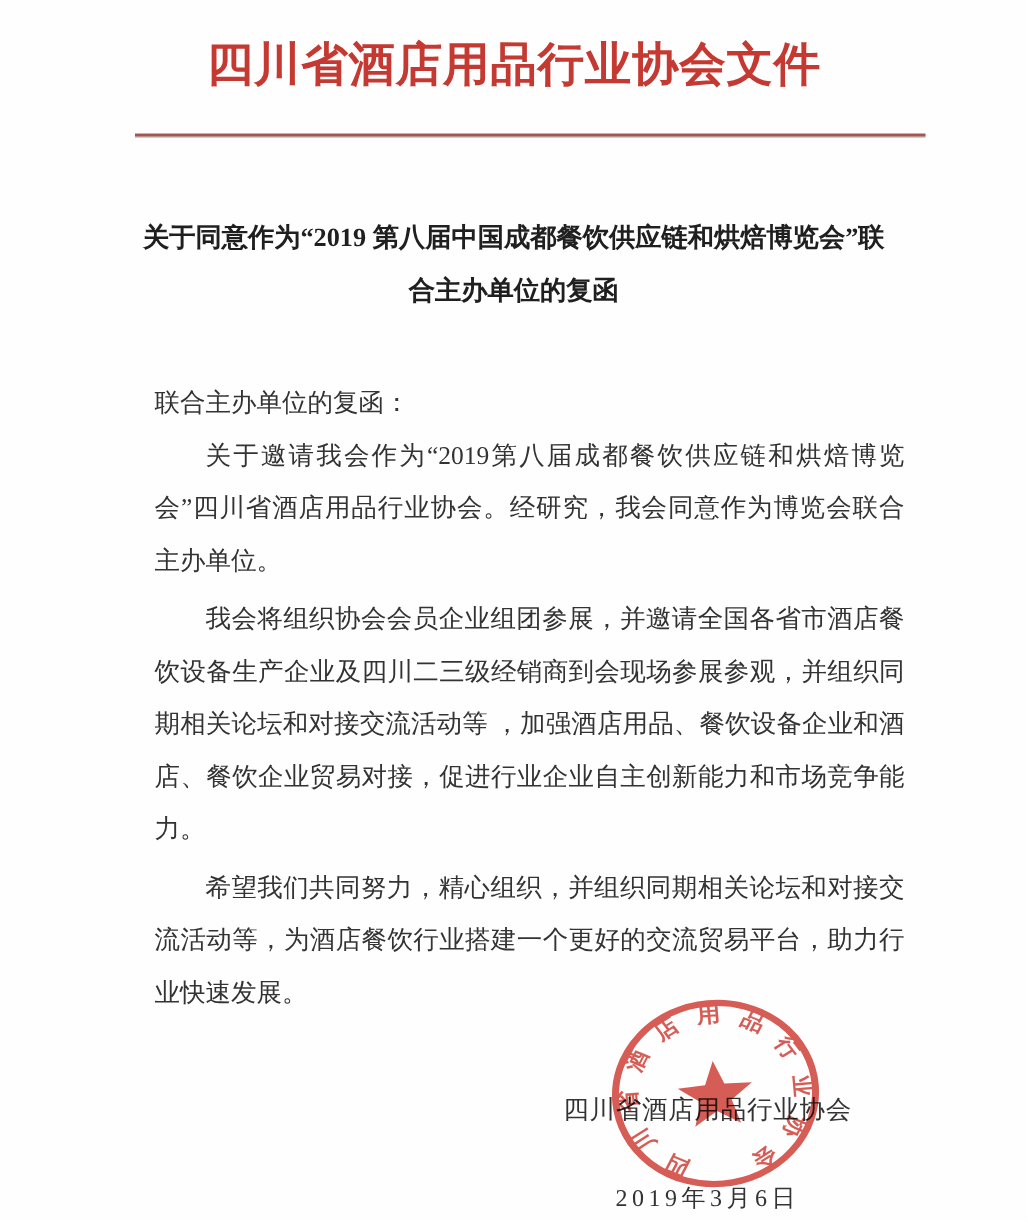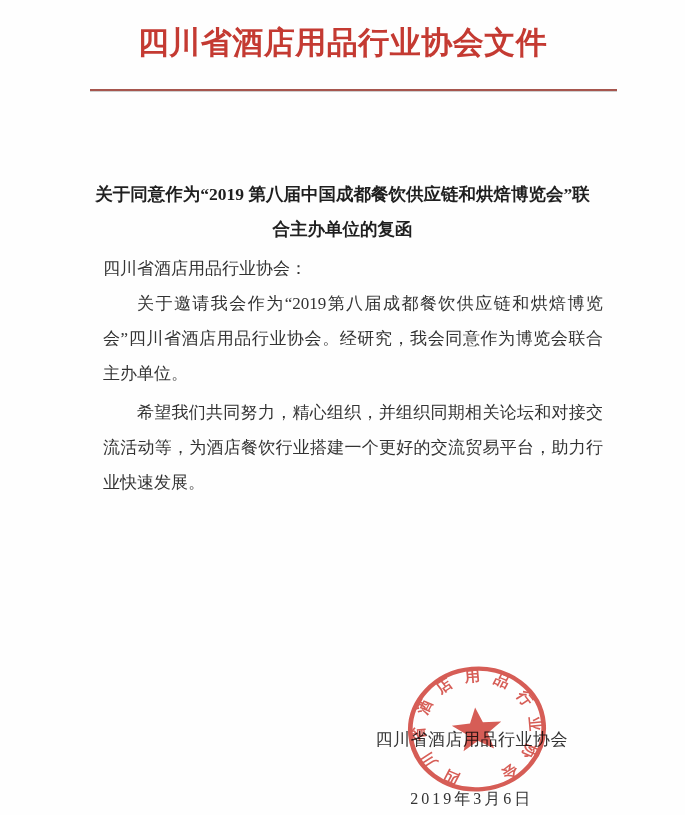--- a/index.html
+++ b/index.html
@@ -23,21 +23,21 @@
   }
   .red-rule {
     position: absolute;
     top: 89px; left: 90px;
     width: 527px; height: 2px;
     background: var(--rule-red, #a6564e);
     box-shadow: 0 1px 0 rgba(120,120,120,0.35);
   }
   .subject {
     position: absolute;
-    top: 141px; left: 0; right: 0; margin-top: 36px;
+    top: 141px; left: 0; right: 0;
   }
   .subject-inner {
     width: 500px;
     margin: 0 auto;
     text-align: center;
     font-size: 17.5px;
     font-weight: bold;
     line-height: 35px;
     color: var(--subject-text, #1f1f1f);
   }
@@ -104,22 +104,23 @@
 
   <div class="header-title">四川省酒店用品行业协会文件</div>
 
   <div class="red-rule"></div>
 
   <div class="subject">
     <div class="subject-inner">关于同意作为“2019 第八届中国成都餐饮供应链和烘焙博览会”联合主办单位的复函</div>
   </div>
 
   <div class="letter-body">
-    <div class="salutation">四川省酒店用品行业协会：</div>
+    <div class="salutation">联合主办单位的复函：</div>
     <p>关于邀请我会作为“2019第八届成都餐饮供应链和烘焙博览会”四川省酒店用品行业协会。经研究，我会同意作为博览会联合主办单位。</p>
+    <p>我会将组织协会会员企业组团参展，并邀请全国各省市酒店餐饮设备生产企业及四川二三级经销商到会现场参展参观，并组织同期相关论坛和对接交流活动等 ，加强酒店用品、餐饮设备企业和酒店、餐饮企业贸易对接，促进行业企业自主创新能力和市场竞争能力。</p>
     <p>希望我们共同努力，精心组织，并组织同期相关论坛和对接交流活动等，为酒店餐饮行业搭建一个更好的交流贸易平台，助力行业快速发展。</p>
   </div>
 
   <div class="signoff">
     <div class="sig-name">四川省酒店用品行业协会</div>
     <div class="sig-date">2019年3月6日</div>
   </div>
 
   <svg class="seal" viewBox="0 0 140 140" preserveAspectRatio="none" xmlns="http://www.w3.org/2000/svg">
     <circle class="seal-ring" cx="70" cy="70" r="64"></circle>

